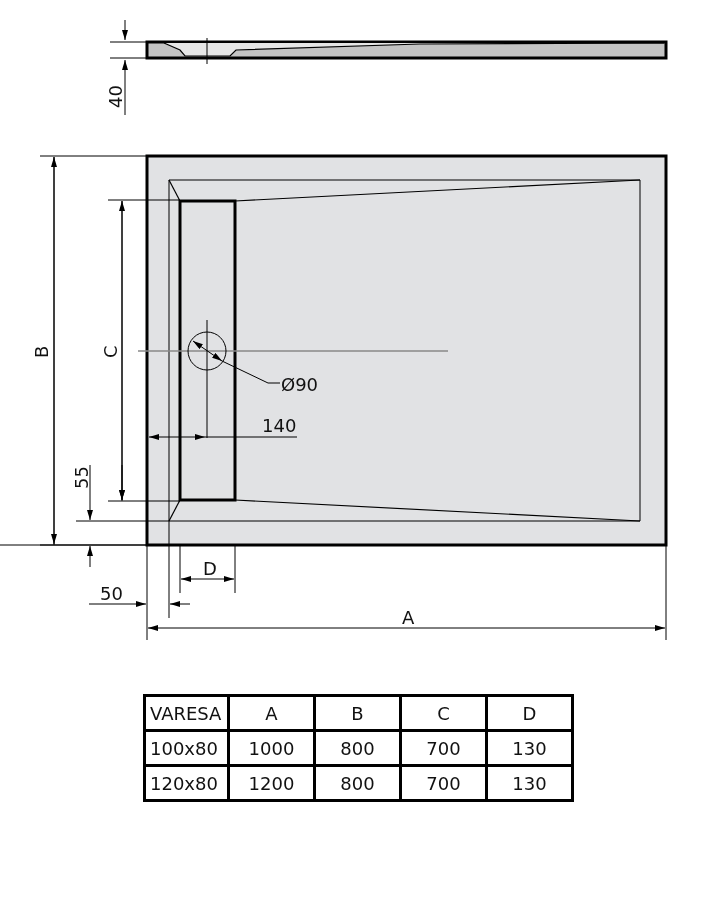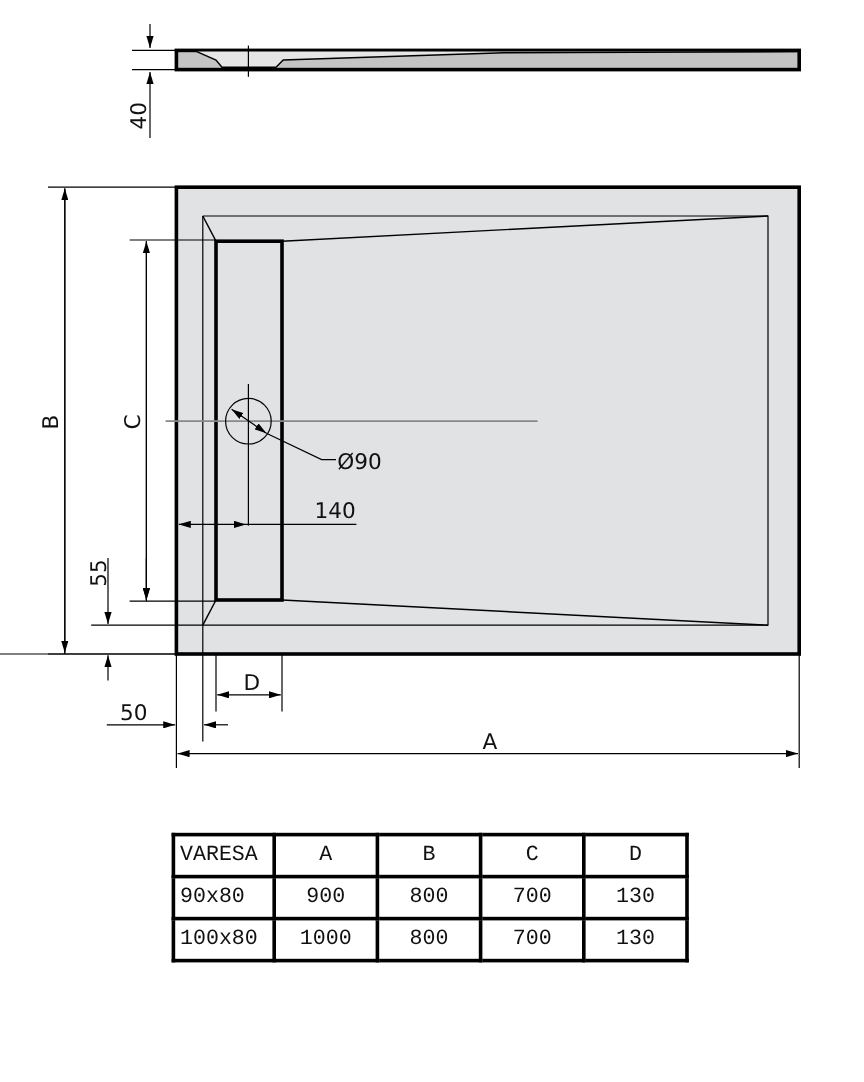--- a/index.html
+++ b/index.html
@@ -2,21 +2,21 @@
 <html><head>
 <meta charset="utf-8">
 <style>
   html, body { margin:0; padding:0; background:#ffffff; }
   body { width:720px; height:902px; position:relative; overflow:hidden;
          font-family:"DejaVu Sans", sans-serif; }
   #drawing { position:absolute; left:0; top:0; }
   .dimtxt { font-family:"DejaVu Sans", sans-serif; font-size:18px; fill:#111; }
   table.spec { position:absolute; left:143px; top:694px; border-collapse:collapse;
                font-family:"DejaVu Sans", sans-serif; font-size:18px; color:#111; }
-  table.spec td { border:3px solid #000; height:32px; padding:0; text-align:center;font-family:Liberation Mono, monospace; }
+  table.spec td { border:3px solid #000; height:32px; padding:0; text-align:center; }
   table.spec td.first { text-align:left; padding-left:4px; }
   table.spec col.c0 { width:84px; } table.spec col.c1 { width:86px; }
   table.spec col.c2 { width:86px; } table.spec col.c3 { width:86px; }
   table.spec col.c4 { width:86px; }
 </style>
 </head>
 <body>
 
 <svg id="drawing" width="720" height="902" viewBox="0 0 720 902" xmlns="http://www.w3.org/2000/svg">
   <defs>
@@ -106,27 +106,27 @@
     </colgroup>
   <tbody>
       <tr>
     <td class="first">VARESA</td>
     <td>A</td>
     <td>B</td>
     <td>C</td>
     <td>D</td>
   </tr>
   <tr>
-    <td class="first">90x80</td>
-    <td>900</td>
+    <td class="first">100x80</td>
+    <td>1000</td>
     <td>800</td>
     <td>700</td>
     <td>130</td>
   </tr>
   <tr>
-    <td class="first">100x80</td>
-    <td>1000</td>
+    <td class="first">120x80</td>
+    <td>1200</td>
     <td>800</td>
     <td>700</td>
     <td>130</td>
   </tr>
 </tbody>
   </table>
 
 </body></html>

